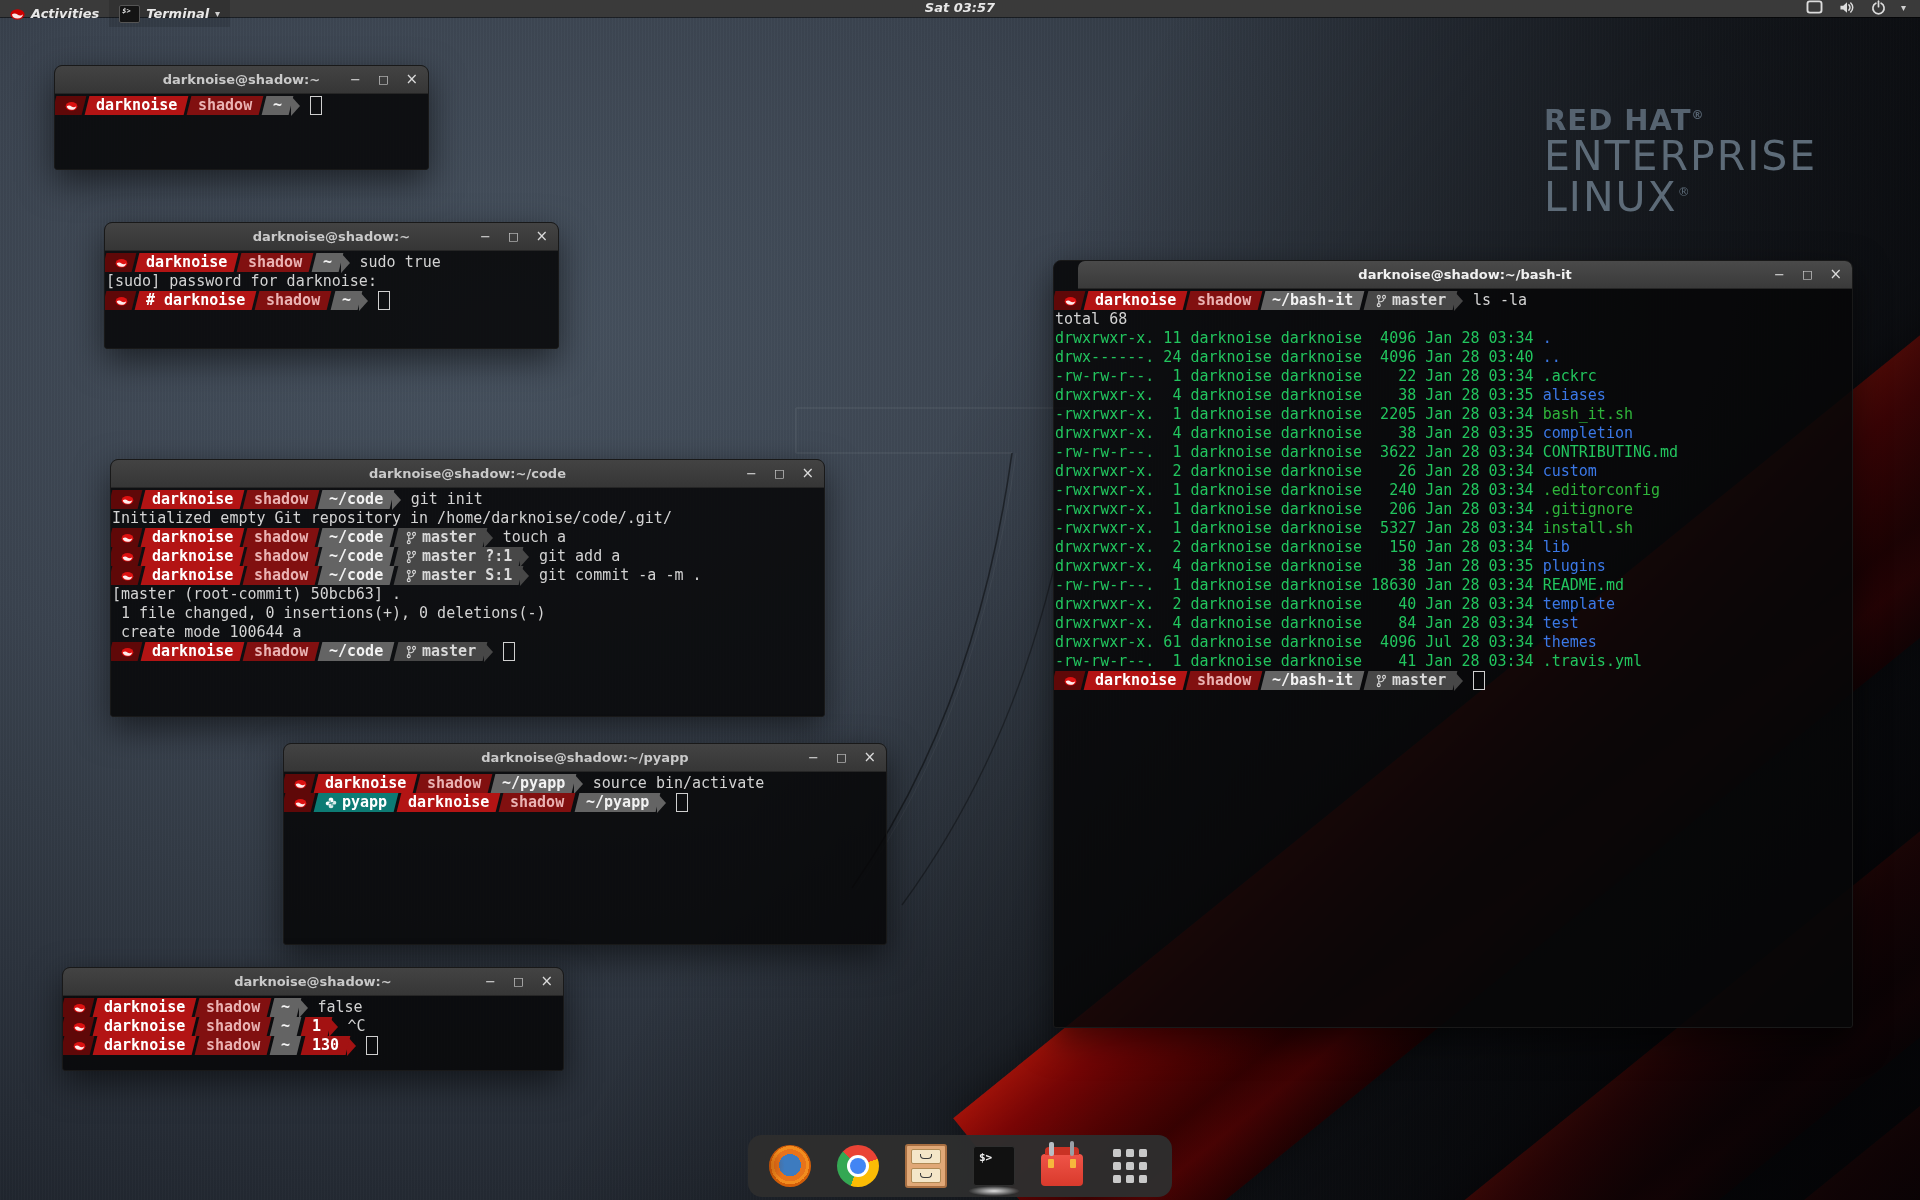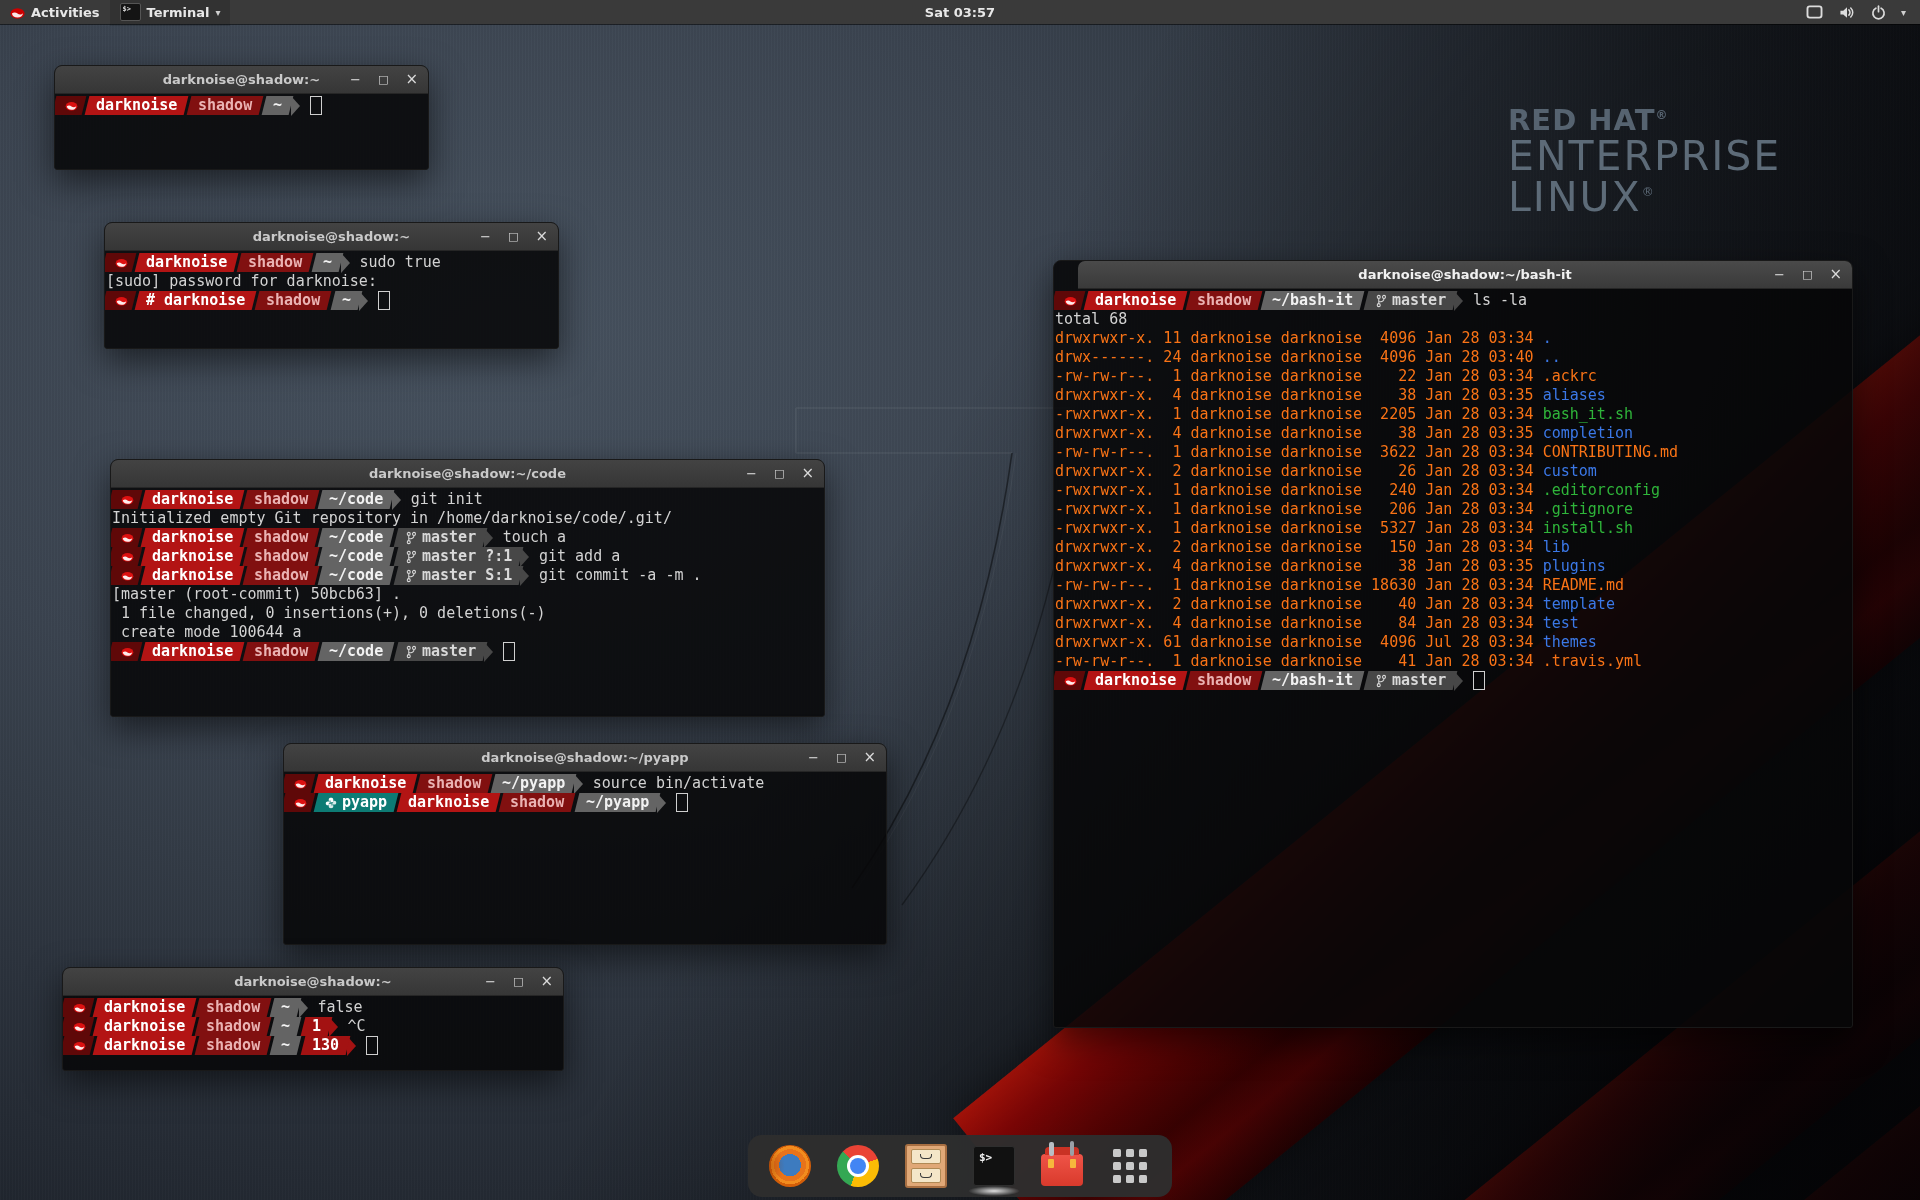--- a/index.html
+++ b/index.html
@@ -14,28 +14,28 @@
                radial-gradient(900px 700px at 96% 95%, rgba(0,0,0,.55), rgba(0,0,0,0) 70%);}
   .deco-svg{position:absolute;left:640px;top:320px;width:430px;height:700px;}
   .ribbons{position:absolute;inset:0;overflow:hidden;}
   .ribbon{position:absolute;transform:rotate(-39deg);
     background:linear-gradient(180deg,#ef1a0d 0%,#c40808 18%,#8f0404 45%,#6e0202 62%,#9a0505 78%,#520101 100%);
     box-shadow:0 0 40px rgba(0,0,0,.45);}
   .ribbon-1{width:1500px;height:235px;right:-440px;top:620px;}
   .ribbon-2{width:1200px;height:160px;right:-420px;top:1000px;}
   .ribbon-3{width:800px;height:120px;right:-330px;top:1180px;}
   
-  .branding{position:absolute;left:1508px;top:106px;color:#5b6875;line-height:1.02;user-select:none;}
+  .branding{position:absolute;left:1544px;top:106px;color:#5b6875;line-height:1.02;user-select:none;}
   .brand-1{font-size:29px;font-weight:bold;letter-spacing:1px;color:#566370;}
   .brand-2,.brand-3{font-size:41px;letter-spacing:2px;color:#5d6b78;}
   .brand-reg{font-size:12px;vertical-align:super;}
   
-  .topbar{position:absolute;left:0;top:0;right:0;height:24px;background:#3a3a3a;
-    display:flex;align-items:center;color:#e8e8e8;font-size:13px;font-weight:bold;
-    box-shadow:0 1px 0 rgba(0,0,0,.55);z-index:50;}
+  .topbar{position:absolute;left:0;top:0;right:0;height:17px;background:#3a3a3a;
+    display:flex;align-items:flex-start;color:#e8e8e8;font-size:13px;font-weight:bold;
+    box-shadow:0 1px 0 rgba(0,0,0,.55);z-index:50;font-style:italic;}
   .tb-item{display:flex;align-items:center;gap:6px;height:27px;padding:0 10px;cursor:default;}
   .tb-appmenu{background:rgba(0,0,0,.12);}
   .tb-appicon{width:17px;height:15px;background:#141414;border:1px solid #555;border-radius:2px;
     color:#ddd;font-family:"DejaVu Sans Mono",monospace;font-size:7px;font-weight:bold;
     display:flex;align-items:flex-start;justify-content:flex-start;padding:1px 0 0 2px;}
   .tb-clock{position:absolute;left:50%;transform:translateX(-50%);font-weight:bold;}
   .tb-right{margin-left:auto;display:flex;align-items:center;gap:15px;padding-right:14px;}
   .tb-caret{font-size:10px;color:#cfcfcf;}
   .icon-svg{display:inline-flex;align-items:center;justify-content:center;}
   
@@ -67,21 +67,21 @@
   .seg-path .lbl{color:#f2f2f2;}
   .seg-git .lbl{color:#d9d9d9;}
   .seg-exit .lbl{color:#ffffff;}
   .seg-venv .lbl{color:#ffffff;}
   .p-arrow{width:0;height:0;border-top:10px solid transparent;border-bottom:10px solid transparent;
     border-left:9px solid #000;margin-left:-1px;}
   .cmd{margin-left:10px;white-space:pre;}
   .cursor{display:inline-block;width:10px;height:17px;border:1px solid #cfcfcf;margin-left:10px;}
   .fn-dir{color:#3b78e7;}
   .fn-exec{color:#2fb53a;}
-  .fn-plain{color:#f97316;}
+  .fn-plain{color:#22c55e;}
   
   .dock{position:absolute;left:50%;transform:translateX(-50%);bottom:3px;height:62px;
     background:rgba(46,46,46,.96);border-radius:14px;display:flex;align-items:center;
     padding:0 20px;gap:24px;z-index:40;}
   .dock-item{width:44px;height:44px;position:relative;display:flex;align-items:center;justify-content:center;}
   .glow{position:absolute;left:50%;transform:translateX(-50%);bottom:-8px;width:52px;height:10px;
     background:radial-gradient(ellipse at center, rgba(255,255,255,.85), rgba(255,255,255,0) 70%);}
   .ic-firefox{width:42px;height:42px;border-radius:50%;
     background:radial-gradient(circle at 50% 48%, #3d7bbf 0 11px, #e8731a 11px 16px, #f28c1e 16px 19px, #d45e08 19px 21px);
     position:relative;overflow:hidden;}

